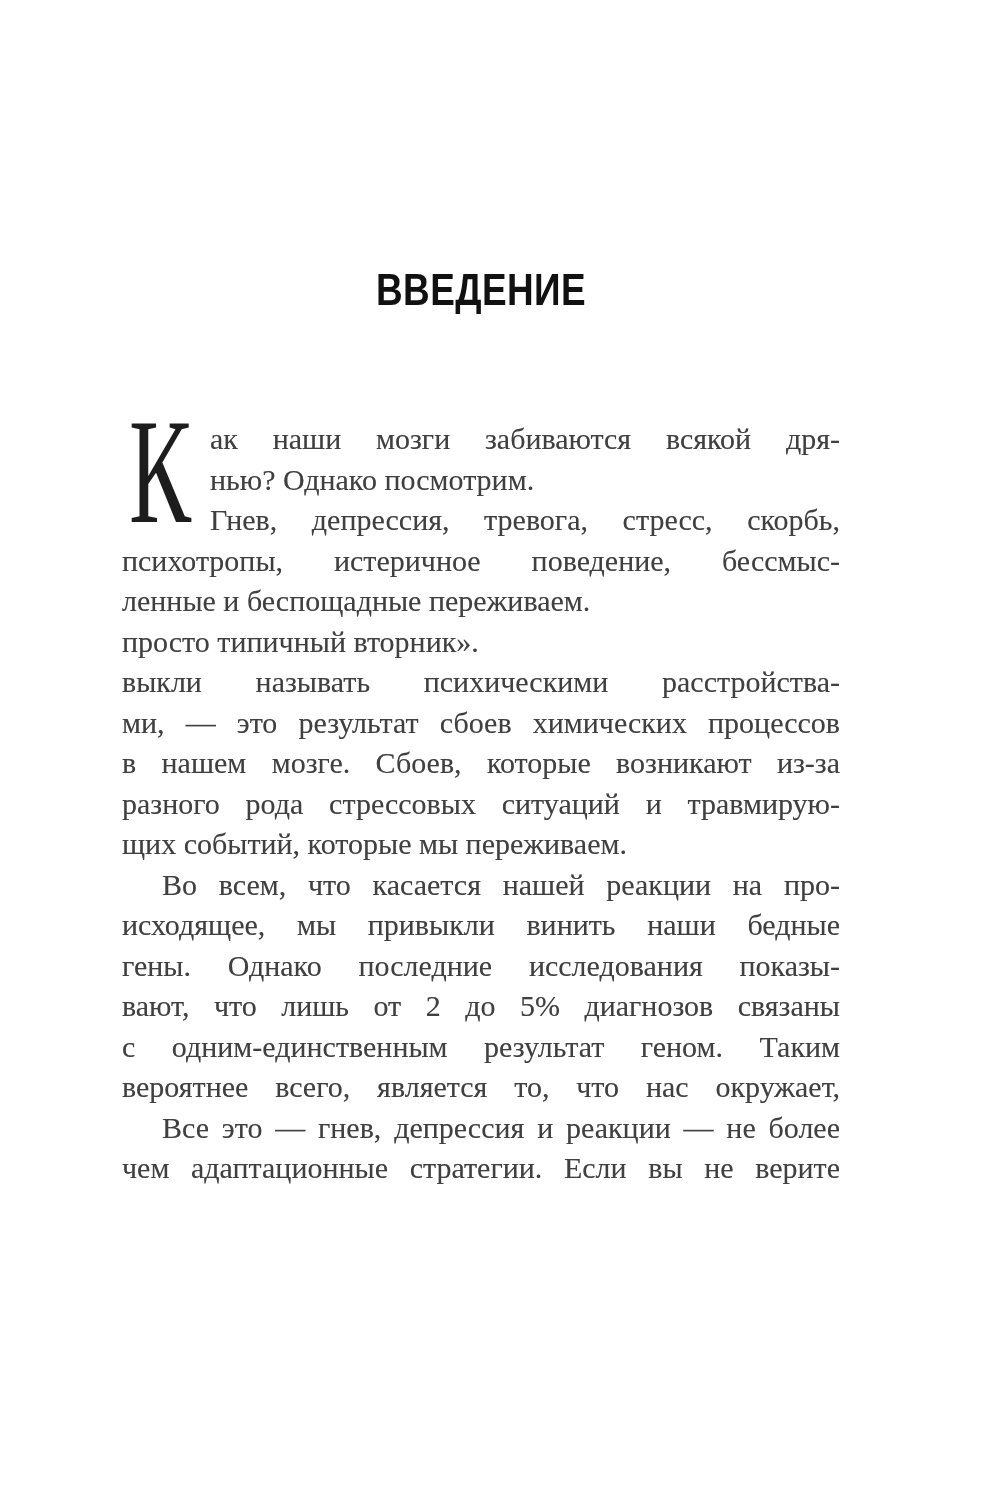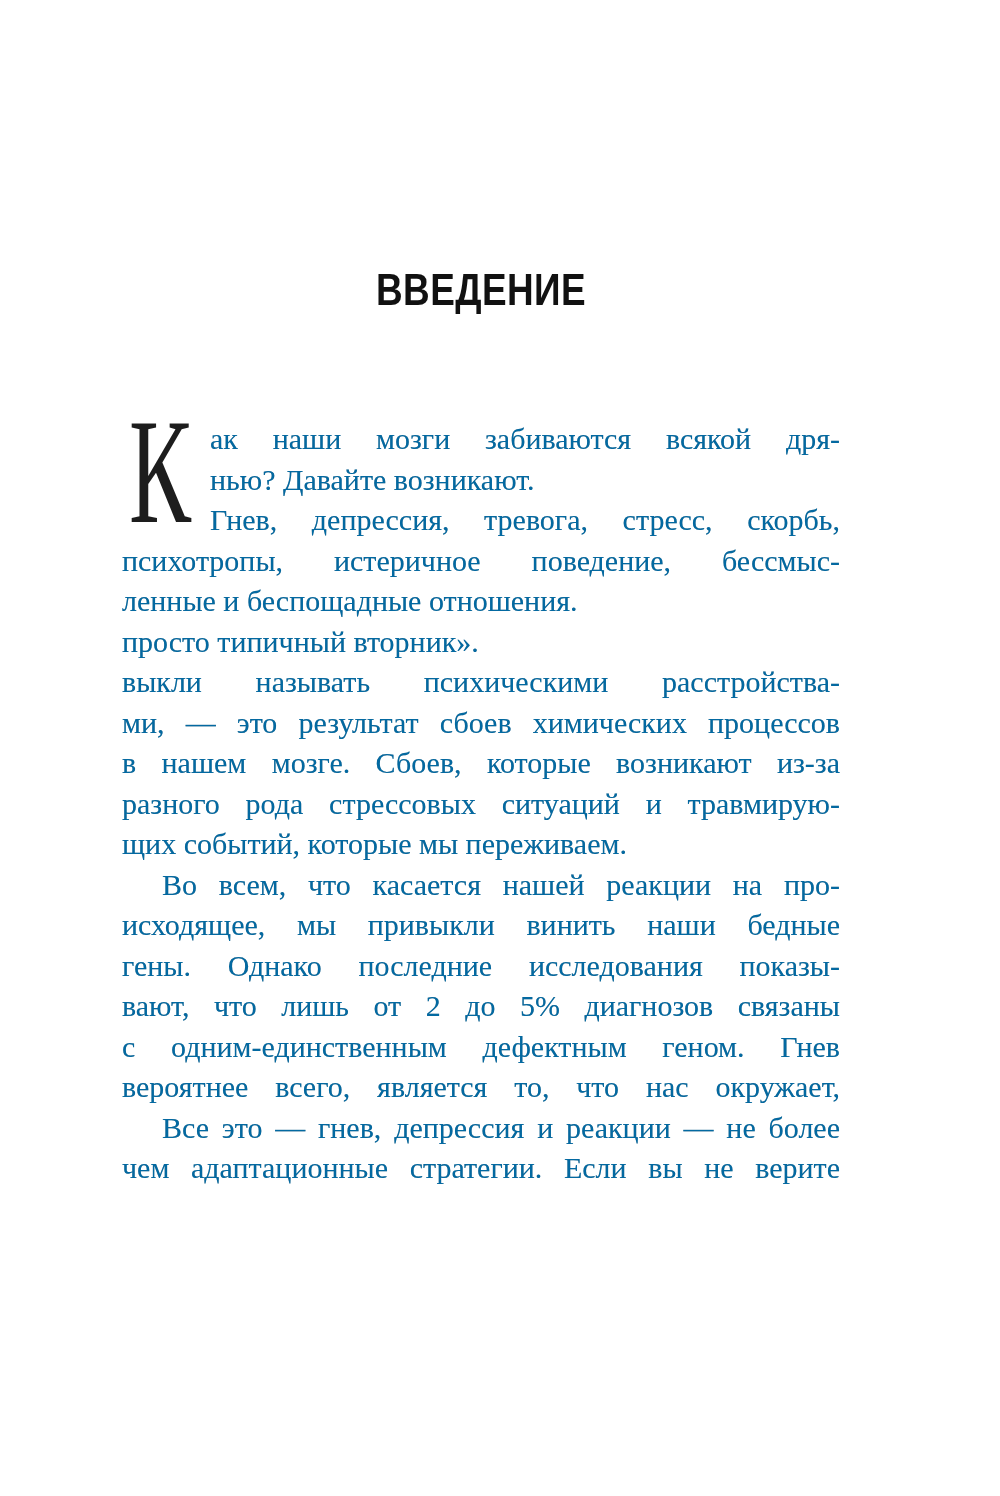--- a/index.html
+++ b/index.html
@@ -44,21 +44,21 @@
     transform-origin: 0 50%;
   }
   #body-text {
     position: absolute;
     left: 122px;
     top: 419px;
     width: 718px;
     font-family: "Liberation Serif", serif;
     font-size: 30px;
     line-height: 40.5px;
-    color: #0369a1;
+    color: #404040;
     text-shadow: 0 0 0.4px rgba(40,40,40,0.35);
   }
   .line {
     text-align: justify;
     text-align-last: justify;
     white-space: normal;
   }
   .line.end  { text-align-last: left; }
   .line.off  { margin-left: 88px; }
   .line.ind  { text-indent: 40px; }
@@ -67,32 +67,32 @@
 </head>
 <body>
 
 <div id="page">
   <div id="chapter-title">ВВЕДЕНИЕ</div>
 
   <div id="drop-cap">К</div>
 
   <div id="body-text">
       <div class="line off"><span>ак наши мозги забиваются всякой дря-</span></div>
-      <div class="line off end"><span>нью? Давайте возникают.</span></div>
+      <div class="line off end"><span>нью? Однако посмотрим.</span></div>
       <div class="line off"><span>Гнев, депрессия, тревога, стресс, скорбь,</span></div>
       <div class="line"><span>психотропы, истеричное поведение, бессмыс-</span></div>
-      <div class="line end"><span>ленные и беспощадные отношения.</span></div>
+      <div class="line end"><span>ленные и беспощадные переживаем.</span></div>
       <div class="line end"><span>просто типичный вторник».</span></div>
       <div class="line"><span>выкли называть психическими расстройства-</span></div>
       <div class="line"><span>ми, — это результат сбоев химических процессов</span></div>
       <div class="line"><span>в нашем мозге. Сбоев, которые возникают из-за</span></div>
       <div class="line"><span>разного рода стрессовых ситуаций и травмирую-</span></div>
       <div class="line end"><span>щих событий, которые мы переживаем.</span></div>
       <div class="line ind"><span>Во всем, что касается нашей реакции на про-</span></div>
       <div class="line"><span>исходящее, мы привыкли винить наши бедные</span></div>
       <div class="line"><span>гены. Однако последние исследования показы-</span></div>
       <div class="line"><span>вают, что лишь от 2 до 5% диагнозов связаны</span></div>
-      <div class="line"><span>с одним-единственным дефектным геном. Гнев</span></div>
+      <div class="line"><span>с одним-единственным результат геном. Таким</span></div>
       <div class="line"><span>вероятнее всего, является то, что нас окружает,</span></div>
       <div class="line ind"><span>Все это — гнев, депрессия и реакции — не более</span></div>
       <div class="line"><span>чем </span><span class="b">адаптационные стратегии</span><span>. Если вы не верите</span></div>
     </div>
 </div>
 
 </body></html>

